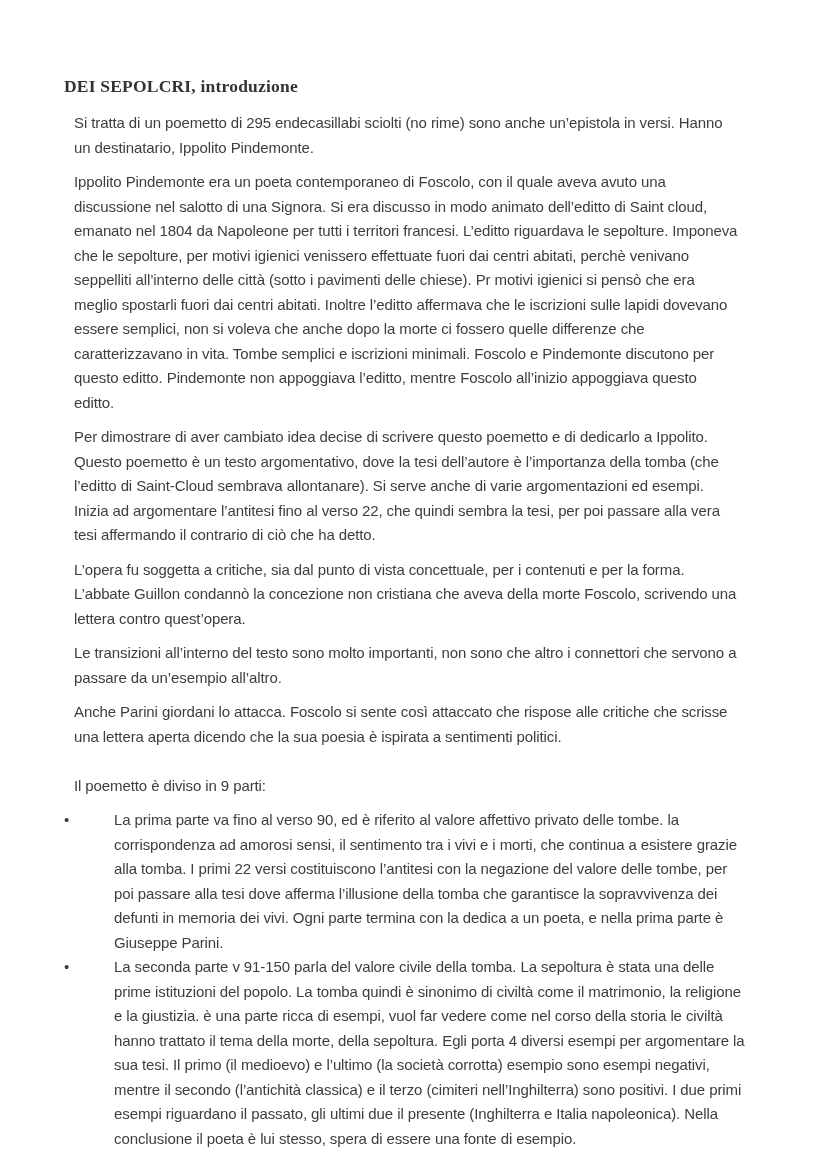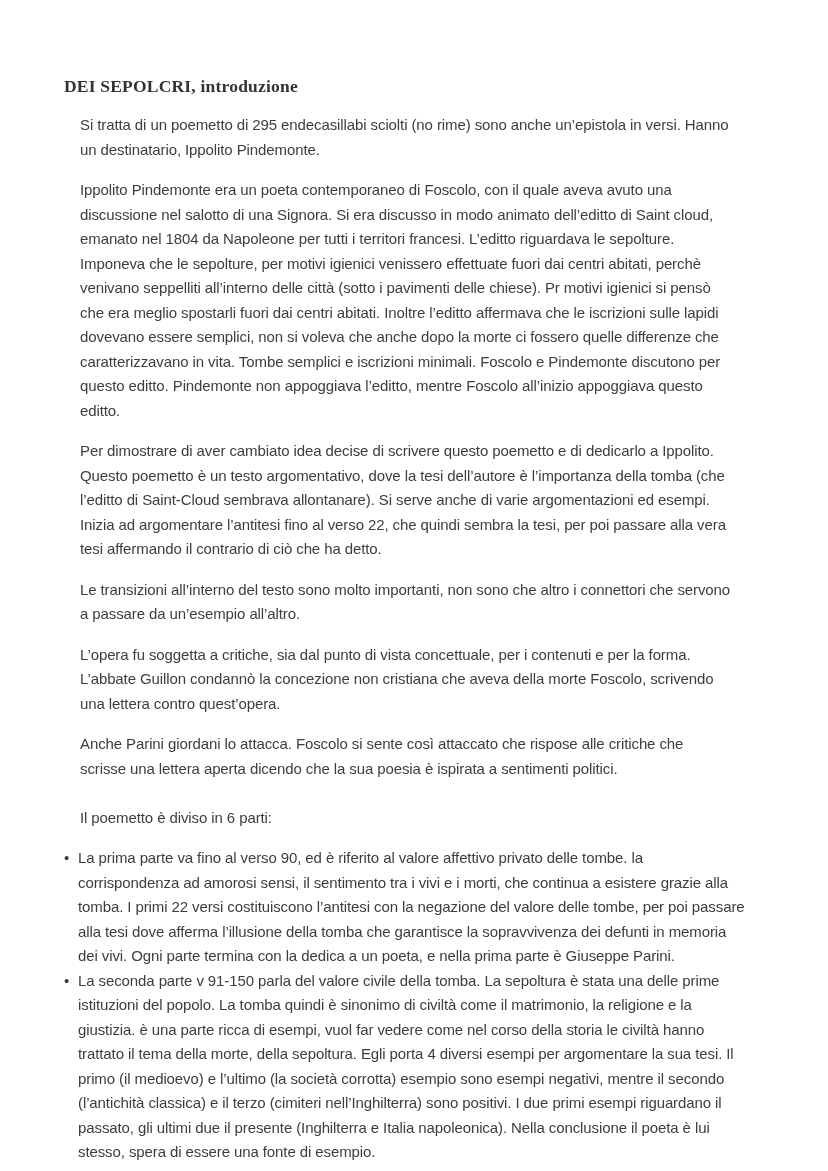--- a/index.html
+++ b/index.html
@@ -19,21 +19,21 @@
   }
   .doc-title {
     font-family: "Liberation Serif", "DejaVu Serif", serif;
     font-size: 17.5px;
     font-weight: 600;
     letter-spacing: 0.2px;
     color: #333333;
     margin: 0 0 14px 0;
   }
   .body-text p {
-    margin: 16px;
+    margin: 10px;
     font-size: 15px;
     line-height: 24.5px;
     letter-spacing: -0.1px;
     text-align: left;
   }
   .list-intro {
     margin-top: 24.5px !important;
   }
   ul.doc-list {
     list-style: none;
@@ -46,38 +46,39 @@
     font-size: 15px;
     line-height: 24.5px;
     letter-spacing: -0.1px;
   }
   ul.doc-list .bullet-marker {
     flex: 0 0 14px;
     width: 14px;
   }
   ul.doc-list .bullet-text {
     flex: 1;
+    margin-left: 36px;
   }
 </style>
 </head>
 <body>
 
 <div class="page">
 
   <h1 class="doc-title">DEI SEPOLCRI, introduzione</h1>
 
   <div class="body-text">
     <p>Si tratta di un poemetto di 295 endecasillabi sciolti (no rime) sono anche un’epistola in versi. Hanno un destinatario, Ippolito Pindemonte.</p>
     <p>Ippolito Pindemonte era un poeta contemporaneo di Foscolo, con il quale aveva avuto una discussione nel salotto di una Signora. Si era discusso in modo animato dell’editto di Saint cloud, emanato nel 1804 da Napoleone per tutti i territori francesi. L’editto riguardava le sepolture. Imponeva che le sepolture, per motivi igienici venissero effettuate fuori dai centri abitati, perchè venivano seppelliti all’interno delle città (sotto i pavimenti delle chiese). Pr motivi igienici si pensò che era meglio spostarli fuori dai centri abitati. Inoltre l’editto affermava che le iscrizioni sulle lapidi dovevano essere semplici, non si voleva che anche dopo la morte ci fossero quelle differenze che caratterizzavano in vita. Tombe semplici e iscrizioni minimali. Foscolo e Pindemonte discutono per questo editto. Pindemonte non appoggiava l’editto, mentre Foscolo all’inizio appoggiava questo editto.</p>
     <p>Per dimostrare di aver cambiato idea decise di scrivere questo poemetto e di dedicarlo a Ippolito. Questo poemetto è un testo argomentativo, dove la tesi dell’autore è l’importanza della tomba (che l’editto di Saint-Cloud sembrava allontanare). Si serve anche di varie argomentazioni ed esempi. Inizia ad argomentare l’antitesi fino al verso 22, che quindi sembra la tesi, per poi passare alla vera tesi affermando il contrario di ciò che ha detto.</p>
+    <p>L’opera fu soggetta a critiche, sia dal punto di vista concettuale, per i contenuti e per la forma. L’abbate Guillon condannò la concezione non cristiana che aveva della morte Foscolo, scrivendo una lettera contro quest’opera.</p>
     <p>Le transizioni all’interno del testo sono molto importanti, non sono che altro i connettori che servono a passare da un’esempio all’altro.</p>
-    <p>L’opera fu soggetta a critiche, sia dal punto di vista concettuale, per i contenuti e per la forma. L’abbate Guillon condannò la concezione non cristiana che aveva della morte Foscolo, scrivendo una lettera contro quest’opera.</p>
     <p>Anche Parini giordani lo attacca. Foscolo si sente così attaccato che rispose alle critiche che scrisse una lettera aperta dicendo che la sua poesia è ispirata a sentimenti politici.</p>
 
-    <p class="list-intro">Il poemetto è diviso in 6 parti:</p>
+    <p class="list-intro">Il poemetto è diviso in 9 parti:</p>
 
     <ul class="doc-list">
       <li>
         <span class="bullet-marker">•</span>
         <span class="bullet-text">La prima parte va fino al verso 90, ed è riferito al valore affettivo privato delle tombe. la corrispondenza ad amorosi sensi, il sentimento tra i vivi e i morti, che continua a esistere grazie alla tomba. I primi 22 versi costituiscono l’antitesi con la negazione del valore delle tombe, per poi passare alla tesi dove afferma l’illusione della tomba che garantisce la sopravvivenza dei defunti in memoria dei vivi. Ogni parte termina con la dedica a un poeta, e nella prima parte è Giuseppe Parini.</span>
       </li>
       <li>
         <span class="bullet-marker">•</span>
         <span class="bullet-text">La seconda parte v 91-150 parla del valore civile della tomba. La sepoltura è stata una delle prime istituzioni del popolo. La tomba quindi è sinonimo di civiltà come il matrimonio, la religione e la giustizia. è una parte ricca di esempi, vuol far vedere come nel corso della storia le civiltà hanno trattato il tema della morte, della sepoltura. Egli porta 4 diversi esempi per argomentare la sua tesi. Il primo (il medioevo) e l’ultimo (la società corrotta) esempio sono esempi negativi, mentre il secondo (l’antichità classica) e il terzo (cimiteri nell’Inghilterra) sono positivi. I due primi esempi riguardano il passato, gli ultimi due il presente (Inghilterra e Italia napoleonica). Nella conclusione il poeta è lui stesso, spera di essere una fonte di esempio.</span>
       </li>

